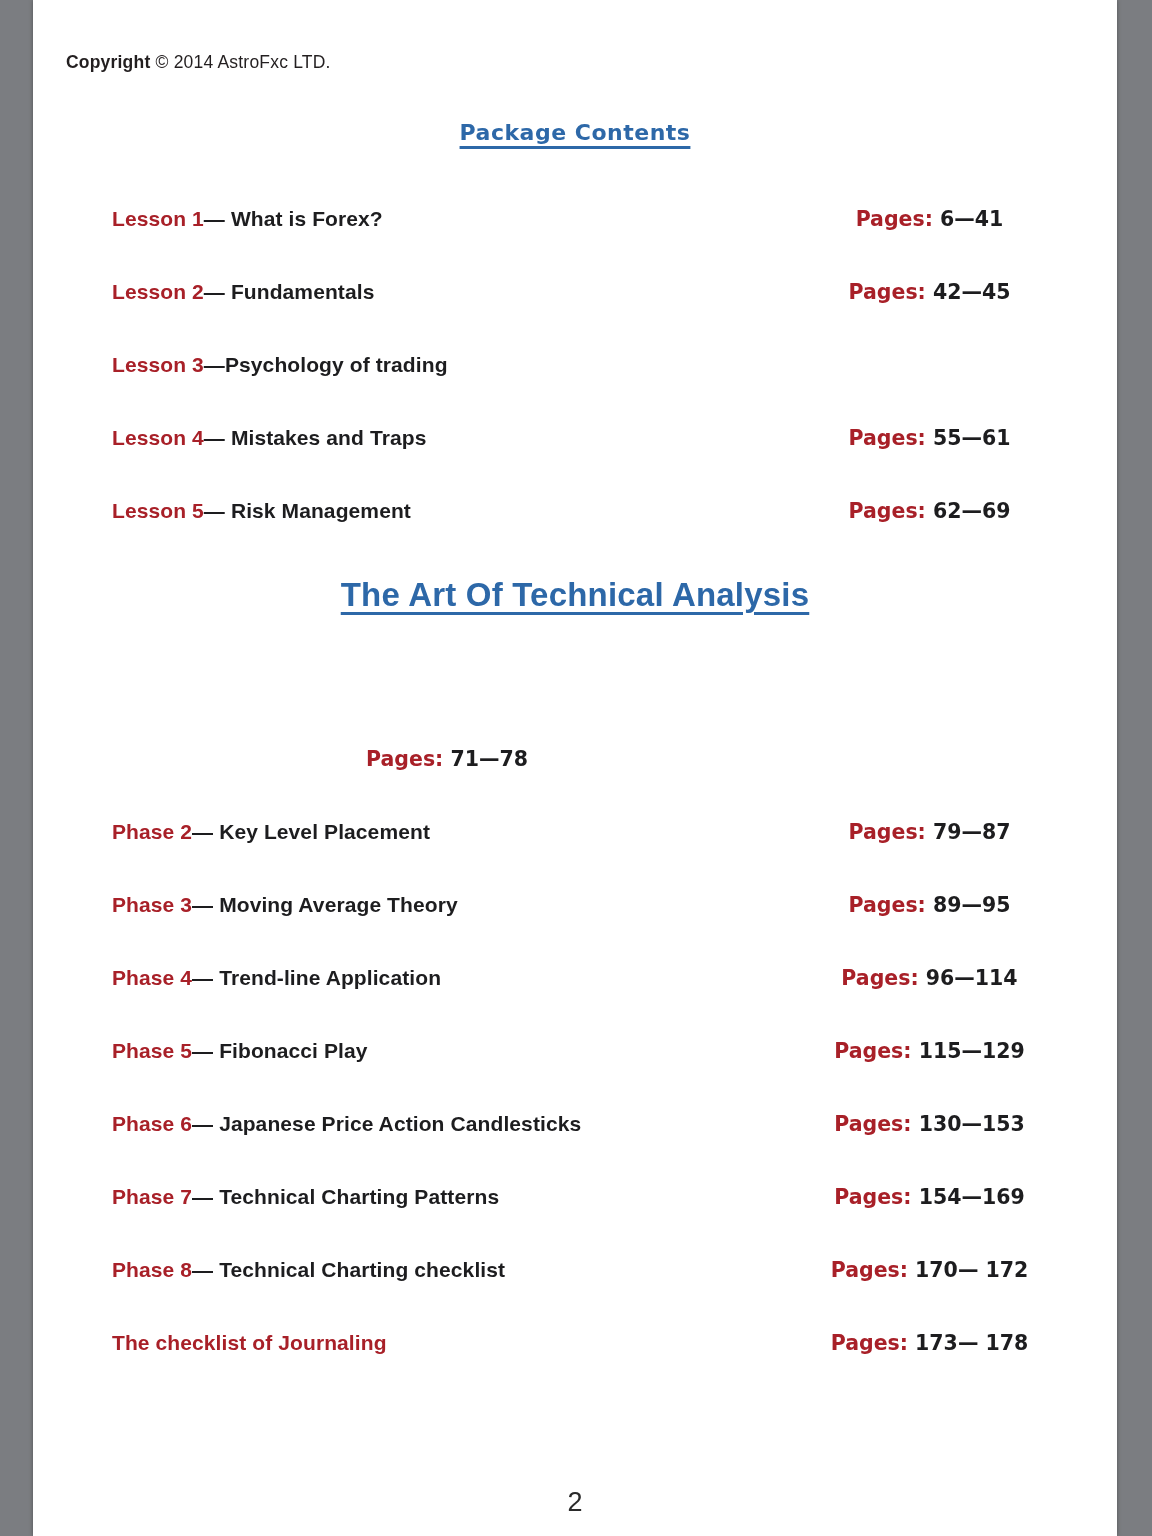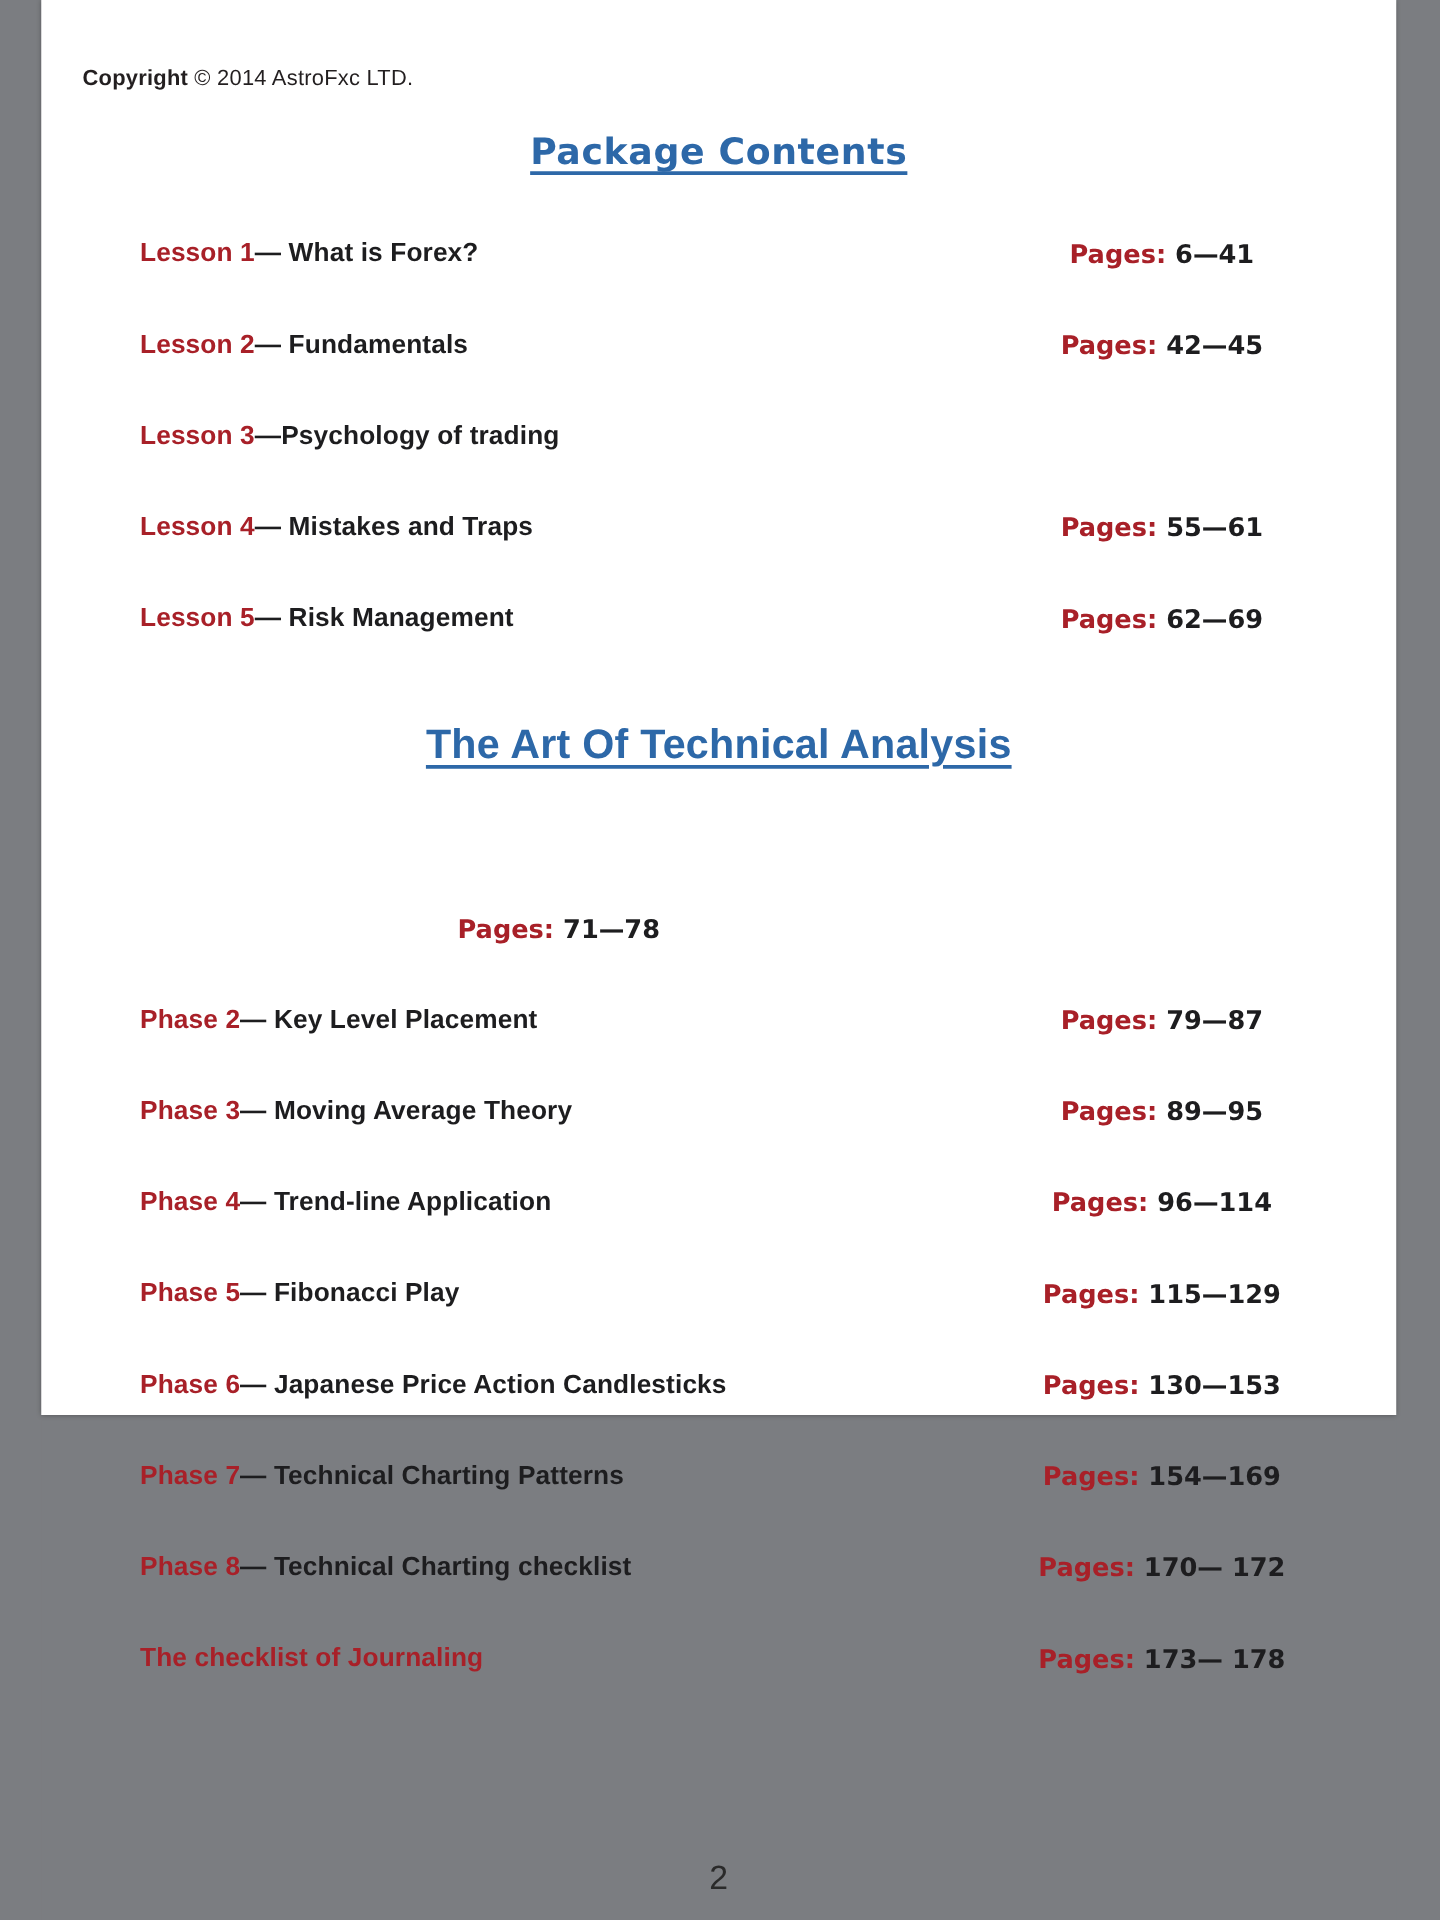--- a/index.html
+++ b/index.html
@@ -8,50 +8,50 @@
     background:#7b7d81;
     font-family:"Liberation Sans", sans-serif;
     overflow:hidden; position:relative;
   }
   .gutter { position:absolute; top:0; height:1536px; background:#7b7d81; }
   .gutter.left  { left:0; width:33px; }
   .gutter.right { left:1117px; width:35px; }
 
   .page {
     position:absolute; left:33px; top:0;
-    width:1084px; height:1132px;
+    width:1084px; height:1536px;
     background:#ffffff;
     box-shadow:0 0 4px rgba(0,0,0,0.35);
   }
 
   .copyright {
     position:absolute; top:52px; left:33px;
     font-size:17.5px; color:#231f20; letter-spacing:0.2px;
   }
   .copyright .c-bold { font-weight:bold; }
 
   .heading {
     position:absolute; left:26px; width:1032px; margin:0;
     text-align:center; font-weight:bold; color:#2d68a8;
     text-decoration:underline;
     text-decoration-thickness:3px;
     text-underline-offset:6px;
   }
   .heading.h1 {
-    top:104px; font-size:29px;
+    top:120px; font-size:22px;
     font-family:"DejaVu Sans", sans-serif;
     letter-spacing:0.5px;
   }
   .heading.h2 {
     top:576px; font-size:33px;
     font-family:"Liberation Sans", sans-serif;
     letter-spacing:0.2px;
   }
 
-  .toc { position:absolute; left:79px; width:965px; }
+  .toc { position:absolute; left:79px; width:965px;margin-top:16px; }
   .toc-1 { top:190px; }
   .toc-2 { top:730px; }
 
   .row {
     height:73px;
     display:grid; grid-template-columns:670px 1fr;
     align-items:start;
   }
   .cell-title {
     font-size:21px; font-weight:bold; color:#1d1d1f;

